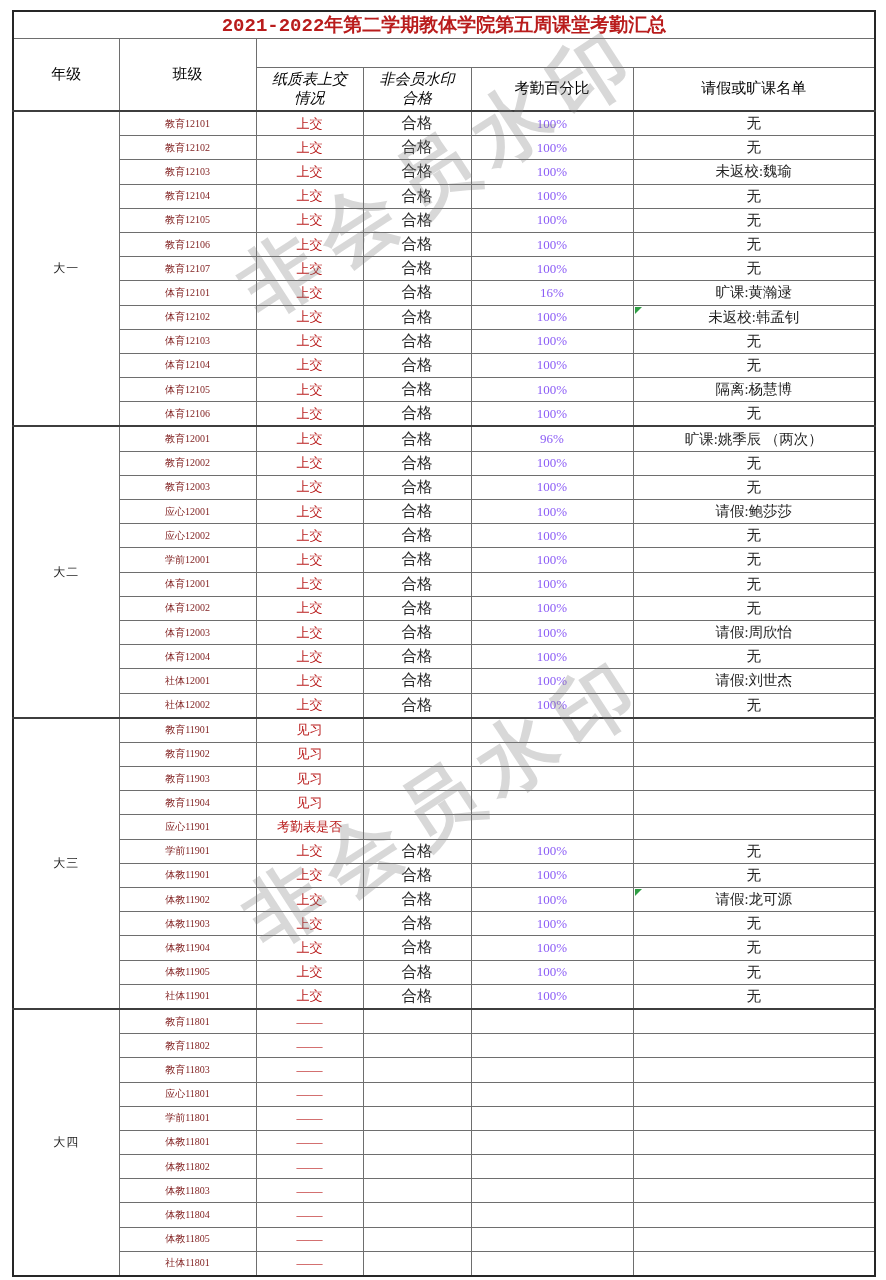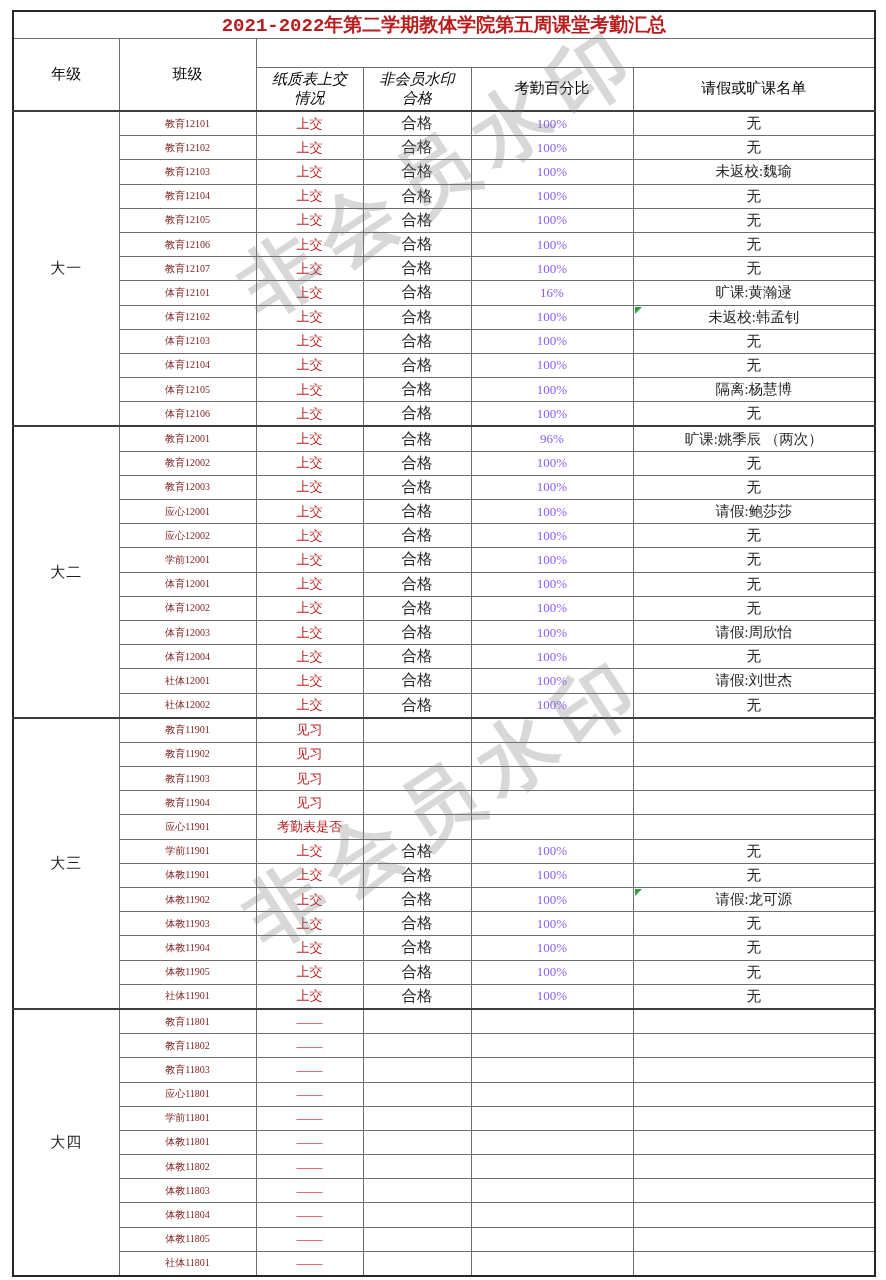--- a/index.html
+++ b/index.html
@@ -32,21 +32,21 @@
     font-family:Liberation Mono, monospace;
     font-weight:bold;
     font-size:19px;
     color:#b91c1c;
     border-bottom:2px solid #333333;
   }
   td.head-strip { height:28px; }
   td.head-label { height:42px; font-size:15px; color:#000000; line-height:1.3; }
   td.head-label .line { display:block;font-style:italic; }
   tbody td { height:23.2px; }
-  td.grade-cell    { font-size:15px;   color:#1f1f1f; letter-spacing:1px; }
+  td.grade-cell    { font-size:12px;   color:#1f1f1f; letter-spacing:1px; }
   td.class-cell    { font-size:10px; color:#7f1d1d; }
   td.paper-cell    { font-size:13px;   color:#b91c1c;margin-top:22px; }
   td.qualified-cell{ font-size:15.5px; color:#262626; }
   td.percent-cell  { font-size:13px;   color:#8b5cf6; }
   td.absence-cell  { font-size:14.5px; color:#1f1f1f; position:relative; }
   tr.section-start td { border-top:2px solid #3d3d3d; }
   .comment-marker {
     position:absolute; left:1px; top:1px;
     width:0; height:0;
     border-top:7px solid #2f9e44;

